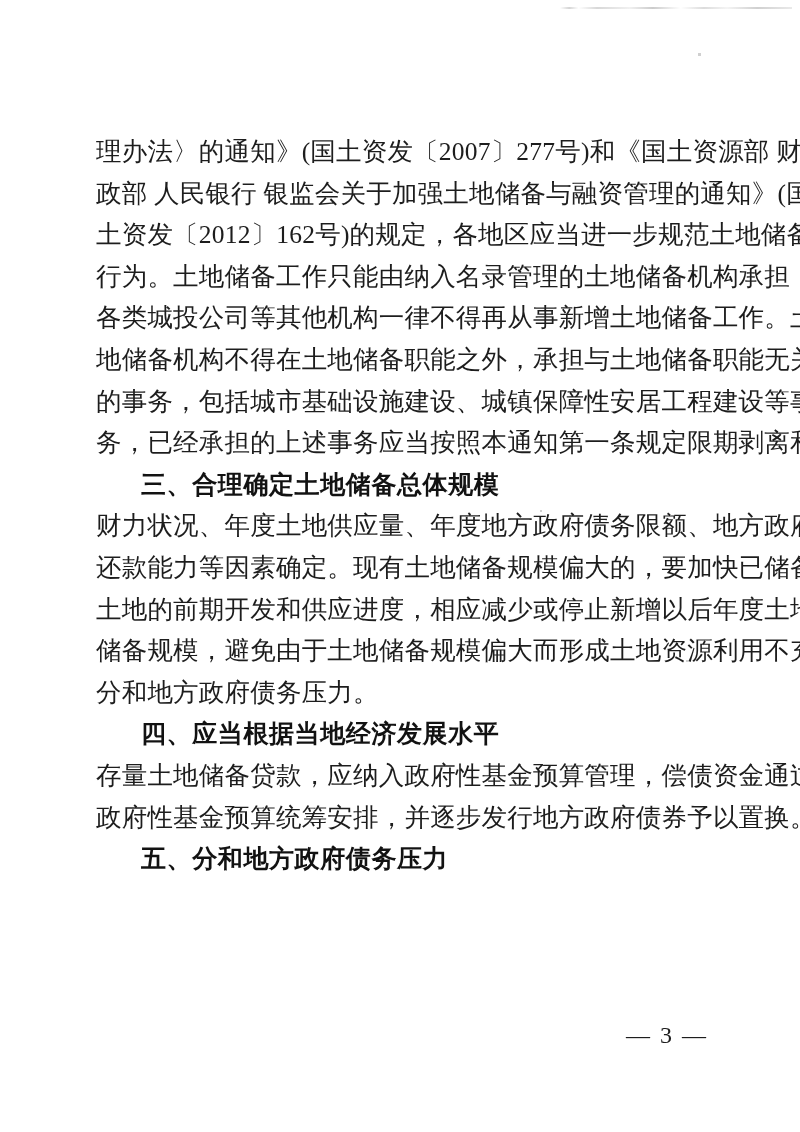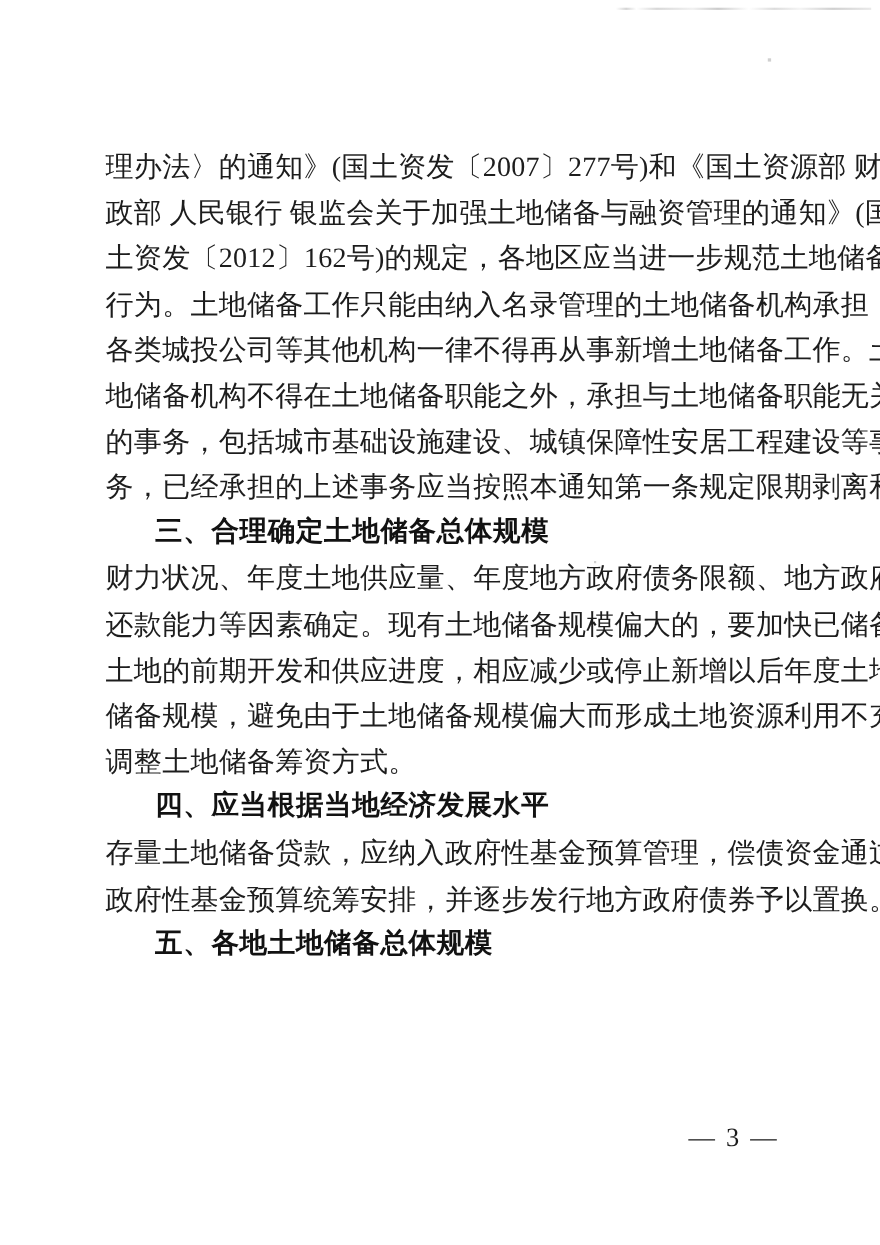--- a/index.html
+++ b/index.html
@@ -70,21 +70,21 @@
 
   .line.indent {
     padding-left: 46px;
   }
 
   .heading {
     height: 41.6px;
     line-height: 41.6px;
     font-size: 25px;
     font-weight: bold;
-    font-family: Liberation Mono, monospace;
+    font-family: Liberation Serif, serif;
     padding-left: 45px;
     letter-spacing: 0.6px;
     white-space: pre;
     color: #121212;
   }
 
   .page-number {
     position: absolute;
     top: 1020px;
     left: 0;
@@ -117,27 +117,27 @@
     <div class="line justify"><span>地</span><span>储</span><span>备</span><span>机</span><span>构</span><span>不</span><span>得</span><span>在</span><span>土</span><span>地</span><span>储</span><span>备</span><span>职</span><span>能</span><span>之</span><span>外</span><span>，</span><span>承</span><span>担</span><span>与</span><span>土</span><span>地</span><span>储</span><span>备</span><span>职</span><span>能</span><span>无</span><span>关</span></div>
     <div class="line justify"><span>的</span><span>事</span><span>务</span><span>，</span><span>包</span><span>括</span><span>城</span><span>市</span><span>基</span><span>础</span><span>设</span><span>施</span><span>建</span><span>设</span><span>、</span><span>城</span><span>镇</span><span>保</span><span>障</span><span>性</span><span>安</span><span>居</span><span>工</span><span>程</span><span>建</span><span>设</span><span>等</span><span>事</span></div>
     <div class="line justify"><span>务</span><span>，</span><span>已</span><span>经</span><span>承</span><span>担</span><span>的</span><span>上</span><span>述</span><span>事</span><span>务</span><span>应</span><span>当</span><span>按</span><span>照</span><span>本</span><span>通</span><span>知</span><span>第</span><span>一</span><span>条</span><span>规</span><span>定</span><span>限</span><span>期</span><span>剥</span><span>离</span><span>和</span></div>
 
     <div class="heading">三、合理确定土地储备总体规模</div>
 
     <div class="line justify"><span>财</span><span>力</span><span>状</span><span>况</span><span>、</span><span>年</span><span>度</span><span>土</span><span>地</span><span>供</span><span>应</span><span>量</span><span>、</span><span>年</span><span>度</span><span>地</span><span>方</span><span>政</span><span>府</span><span>债</span><span>务</span><span>限</span><span>额</span><span>、</span><span>地</span><span>方</span><span>政</span><span>府</span></div>
     <div class="line justify"><span>还</span><span>款</span><span>能</span><span>力</span><span>等</span><span>因</span><span>素</span><span>确</span><span>定</span><span>。</span><span>现</span><span>有</span><span>土</span><span>地</span><span>储</span><span>备</span><span>规</span><span>模</span><span>偏</span><span>大</span><span>的</span><span>，</span><span>要</span><span>加</span><span>快</span><span>已</span><span>储</span><span>备</span></div>
     <div class="line justify"><span>土</span><span>地</span><span>的</span><span>前</span><span>期</span><span>开</span><span>发</span><span>和</span><span>供</span><span>应</span><span>进</span><span>度</span><span>，</span><span>相</span><span>应</span><span>减</span><span>少</span><span>或</span><span>停</span><span>止</span><span>新</span><span>增</span><span>以</span><span>后</span><span>年</span><span>度</span><span>土</span><span>地</span></div>
     <div class="line justify"><span>储</span><span>备</span><span>规</span><span>模</span><span>，</span><span>避</span><span>免</span><span>由</span><span>于</span><span>土</span><span>地</span><span>储</span><span>备</span><span>规</span><span>模</span><span>偏</span><span>大</span><span>而</span><span>形</span><span>成</span><span>土</span><span>地</span><span>资</span><span>源</span><span>利</span><span>用</span><span>不</span><span>充</span></div>
-    <div class="line"><span>调整土地储备筹资方式。</span></div>
+    <div class="line"><span>分和地方政府债务压力。</span></div>
 
     <div class="heading">四、应当根据当地经济发展水平</div>
 
     <div class="line justify"><span>存</span><span>量</span><span>土</span><span>地</span><span>储</span><span>备</span><span>贷</span><span>款</span><span>，</span><span>应</span><span>纳</span><span>入</span><span>政</span><span>府</span><span>性</span><span>基</span><span>金</span><span>预</span><span>算</span><span>管</span><span>理</span><span>，</span><span>偿</span><span>债</span><span>资</span><span>金</span><span>通</span><span>过</span></div>
     <div class="line justify"><span>政</span><span>府</span><span>性</span><span>基</span><span>金</span><span>预</span><span>算</span><span>统</span><span>筹</span><span>安</span><span>排</span><span>，</span><span>并</span><span>逐</span><span>步</span><span>发</span><span>行</span><span>地</span><span>方</span><span>政</span><span>府</span><span>债</span><span>券</span><span>予</span><span>以</span><span>置</span><span>换</span><span>。</span></div>
 
-    <div class="heading">五、各地土地储备总体规模</div>
+    <div class="heading">五、分和地方政府债务压力</div>
 
 
   </div>
 
   <div class="page-number">— 3 —</div>
 
 </div>
 
 </body></html>

